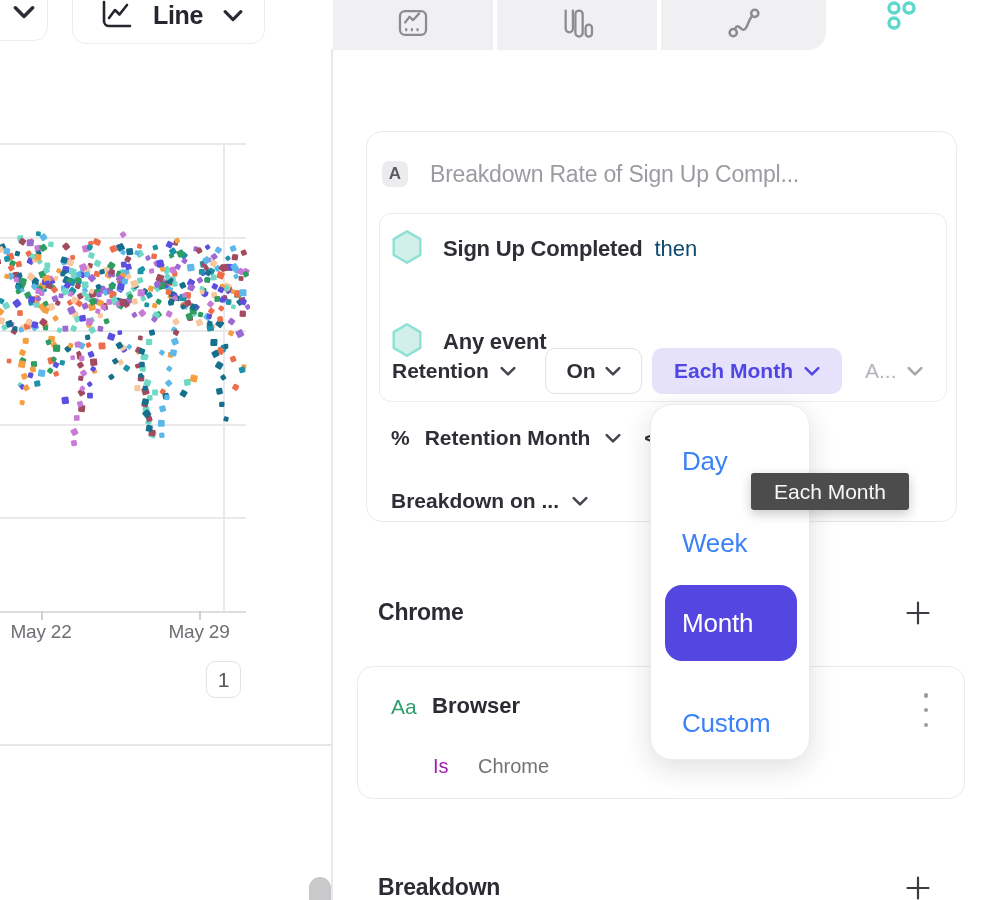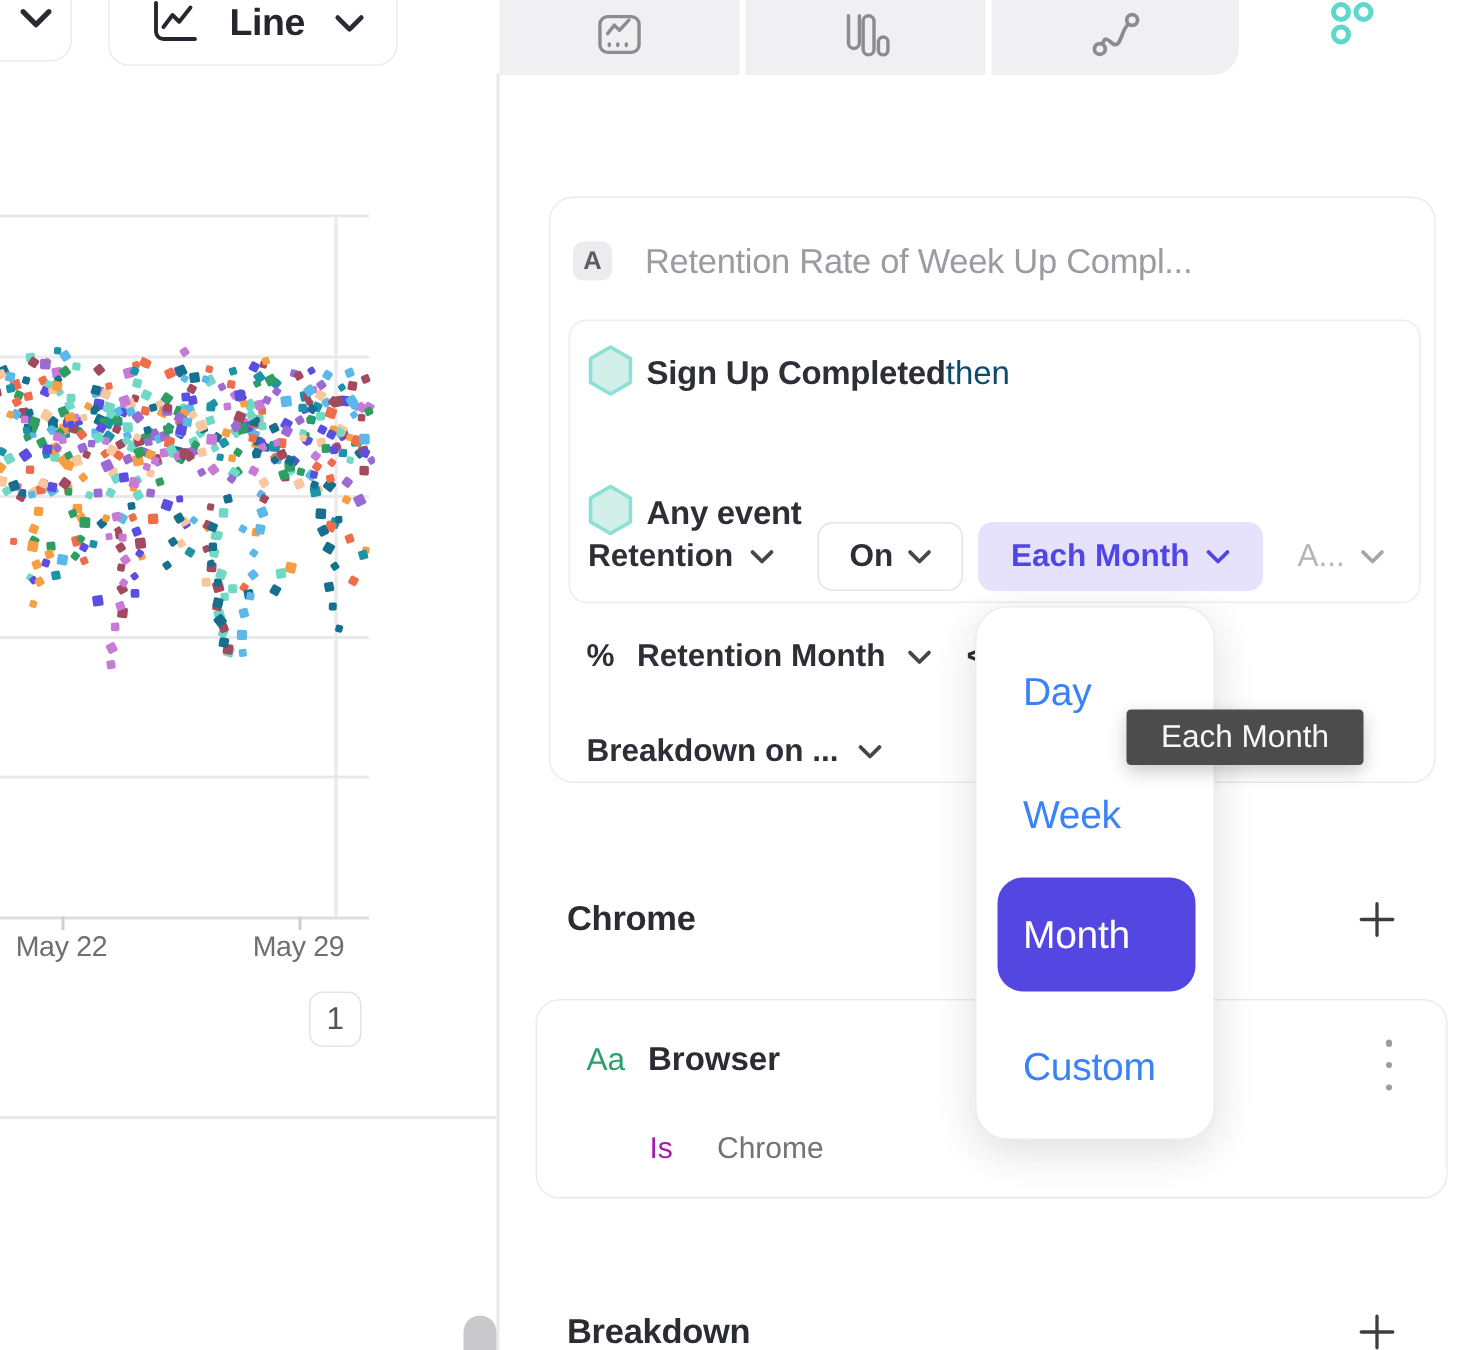--- a/index.html
+++ b/index.html
@@ -44,21 +44,21 @@
   .query-card { position:absolute; left:366px; top:131px; width:591px; height:391px;
                 background:#fff; border:1.5px solid #ebebee; border-radius:16px; z-index:2; }
   .series-badge { position:absolute; left:15px; top:29px; width:26px; height:26px;
                   background:#ececee; border-radius:7px; display:flex; align-items:center;
                   justify-content:center; font-size:17px; font-weight:700; color:#5c5c64; }
   .q-title { position:absolute; left:63px; top:24px; height:36px; line-height:36px;
              font-size:23px; color:#9b9ba2; letter-spacing:-0.2px; white-space:nowrap; }
   .inner-card { position:absolute; left:12px; top:81px; width:568px; height:189px;
                 border:1.5px solid #ededf0; border-radius:12px; background:#fff; }
   .event-row { position:absolute; left:0; height:42px; display:flex; align-items:center;
-               padding-left:11px; gap:8px; white-space:nowrap; }
+               padding-left:11px; gap:20px; white-space:nowrap; }
   .event-row.r1 { top:14px; } .event-row.r2 { top:79px;margin-top:28px; }
   .event-name { font-size:22px; font-weight:600; color:#2e2e36; letter-spacing:-0.2px; }
   .event-suffix { font-size:22px; color:#0c4a6e; margin-left:-8px; }
   .controls-row { position:absolute; left:0; top:134px; width:100%; height:46px; }
   .ctl-retention { position:absolute; left:12px; top:0; height:46px; display:flex;
                    align-items:center; gap:11px; font-size:21px; font-weight:600; color:#2e2e36; }
   .btn-on { position:absolute; left:165px; top:0; width:97px; height:46px;
             border:1.5px solid #e3e3e6; border-radius:10px; background:#fff;
             display:flex; align-items:center; justify-content:center; gap:9px;
             font-size:21px; font-weight:600; color:#2e2e36; }
@@ -98,21 +98,21 @@
   .prop-op { position:absolute; left:75px; top:88px; font-size:20px; color:#a21caf; }
   .prop-val { position:absolute; left:120px; top:88px; font-size:20px; color:#737373; }
 
   
   .dropdown { position:absolute; left:650px; top:404px; width:160px; height:356px;
               background:#fff; border:1px solid #ececef; border-radius:22px; z-index:10;
               box-shadow:0 8px 28px rgba(30,30,40,0.14); }
   .menu-item { position:absolute; left:0; width:100%; height:40px; padding-left:31px;
                display:flex; align-items:center; font-size:26px; color:#3b82f6;
                letter-spacing:-0.2px; cursor:pointer; }
-  .mi-0 { top:36px; } .mi-1 { top:118px; } .mi-3 { top:286px;text-align:right; }
+  .mi-0 { top:36px; } .mi-1 { top:118px; } .mi-3 { top:298px;text-align:right; }
   .menu-item.selected { left:14px; top:180px; width:132px; height:76px; padding-left:17px;
                background:var(--accent-purple,#5446e0); border-radius:17px; color:#fff; }
   .tooltip { position:absolute; left:751px; top:473px; width:158px; height:37px;
              background:var(--tooltip-bg,#4c4c4c); border-radius:3px; z-index:11;
              display:flex; align-items:center; justify-content:center;
              font-size:21px; color:#f7f7f7; box-shadow:0 4px 12px rgba(0,0,0,0.22); }
 </style>
 </head>
 <body>
 
@@ -709,21 +709,21 @@
   <span class="tab-active-icon">
     <svg width="34" height="32" viewBox="0 0 34 32" fill="none" stroke="currentColor" stroke-width="3.4">
       <circle cx="8" cy="7" r="5"></circle>
       <circle cx="23" cy="7" r="5"></circle>
       <circle cx="8" cy="22" r="5"></circle>
     </svg>
   </span>
 
   <div class="query-card">
     <div class="series-badge">A</div>
-    <div class="q-title">Retention Rate of Week Up Compl...</div>
+    <div class="q-title">Breakdown Rate of Sign Up Compl...</div>
 
     <div class="inner-card">
       <div class="event-row r1">
         <span>
           <svg width="32" height="36" viewBox="0 0 32 35">
             <path d="M16 1.8 L29.3 9.6 V25.4 L16 33.2 L2.7 25.4 V9.6 Z" fill="var(--hex-fill,#d2efe9)" stroke="var(--hex-stroke,#8ce0d6)" stroke-width="2.4" stroke-linejoin="round"></path>
           </svg>
         </span>
         <span class="event-name">Sign Up Completed</span>
         <span class="event-suffix">then</span>

